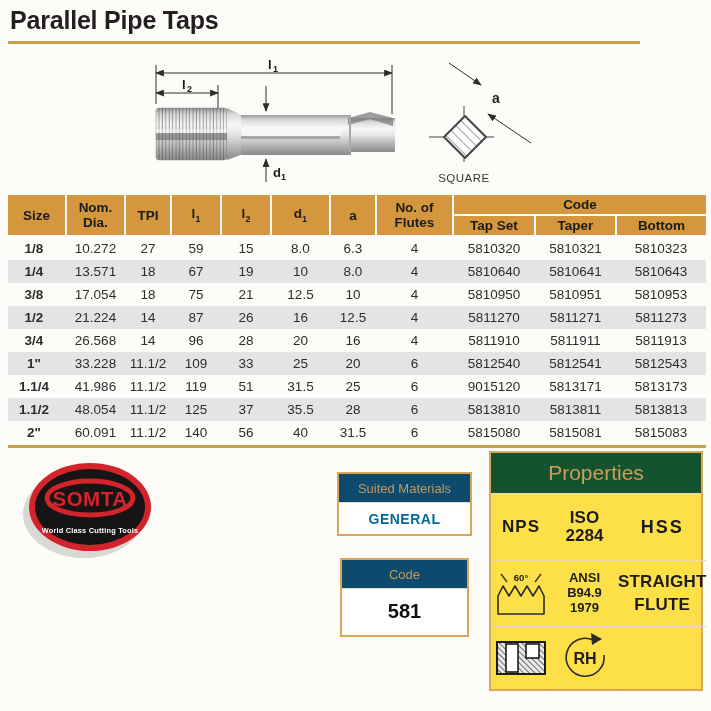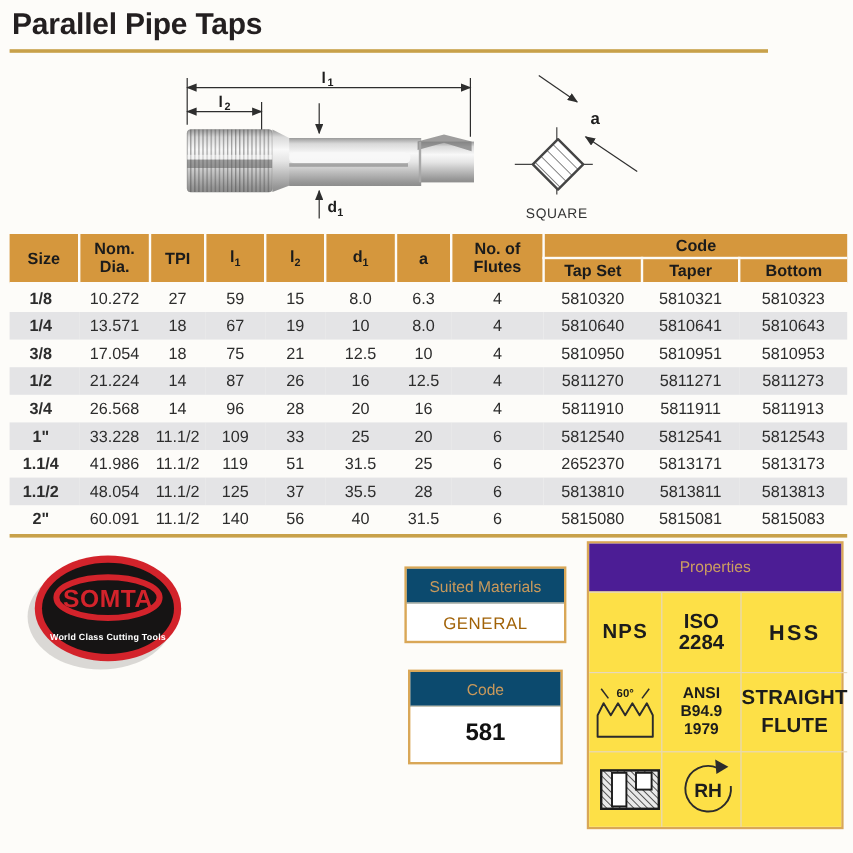--- a/index.html
+++ b/index.html
@@ -45,46 +45,46 @@
 
   
   .info-box {
     position:absolute; border:2px solid #D9A757; background:#fff; text-align:center;
   }
   .info-box .hd {
     background:#0c4a6e; color:#C9995B; font-size:13px;
     padding:7px 0 6px; border-bottom:1px solid #EBDDC3;
   }
   .box-suited { left:337px; top:472px; width:131px; }
-  .box-suited .val { font-size:14px; font-weight:normal; color:#a16207; letter-spacing:0.5px; padding:8px 0 7px; }
+  .box-suited .val { font-size:14px; font-weight:bold; color:#0369a1; letter-spacing:0.5px; padding:8px 0 7px; }
   .box-code { left:340px; top:558px; width:125px; }
   .box-code .val { font-size:20px; font-weight:bold; color:#111; padding:11px 0 12px; }
 
   
   .props {
     position:absolute; left:489px; top:451px; width:210px; height:236px;
     border:2px solid #D9A757; background:#fff; display:flex; flex-direction:column;
   }
   .props-hd {
-    background:#4c1d95; color:#CC9E60; font-size:13px; text-align:center;
+    background:#14532d; color:#CC9E60; font-size:21px; text-align:center;
     height:40px; line-height:40px; flex:0 0 auto;
   }
   .props-grid {
     flex:1 1 auto; display:grid;
     grid-template-columns:61px 66px 1fr;
     grid-template-rows:67px 66px 1fr;
     border-top:1px solid #E7D8BC; background:#fde047;
   }
   .pcell {
     display:flex; flex-direction:column; align-items:center; justify-content:center;
     font-weight:bold; color:#1c1c1c; text-align:center;
     border-right:1px solid #E7D8BC; border-bottom:1px solid #E7D8BC;
   }
   .pcell:nth-child(3n) { border-right:none; }
-  .pcell:nth-child(n+7) { border-bottom:none;align-items:flex-end; }
+  .pcell:nth-child(n+7) { border-bottom:none; }
   .t-nps { font-size:17px; letter-spacing:1px; }
   .t-iso { font-size:17px; line-height:1.08; }
   .t-hss { font-size:18px; letter-spacing:2px; }
   .t-ansi { font-size:13px; line-height:1.15; }
   .t-flute { font-size:17px; line-height:1.3; letter-spacing:0.2px; }
 </style>
 </head>
 <body>
 
 <h1 class="page-title">Parallel Pipe Taps</h1>
@@ -277,21 +277,21 @@
       </tr>
       <tr>
         <td>1.1/4</td>
         <td>41.986</td>
         <td>11.1/2</td>
         <td>119</td>
         <td>51</td>
         <td>31.5</td>
         <td>25</td>
         <td>6</td>
-        <td>2652370</td>
+        <td>9015120</td>
         <td>5813171</td>
         <td>5813173</td>
       </tr>
       <tr>
         <td>1.1/2</td>
         <td>48.054</td>
         <td>11.1/2</td>
         <td>125</td>
         <td>37</td>
         <td>35.5</td>

